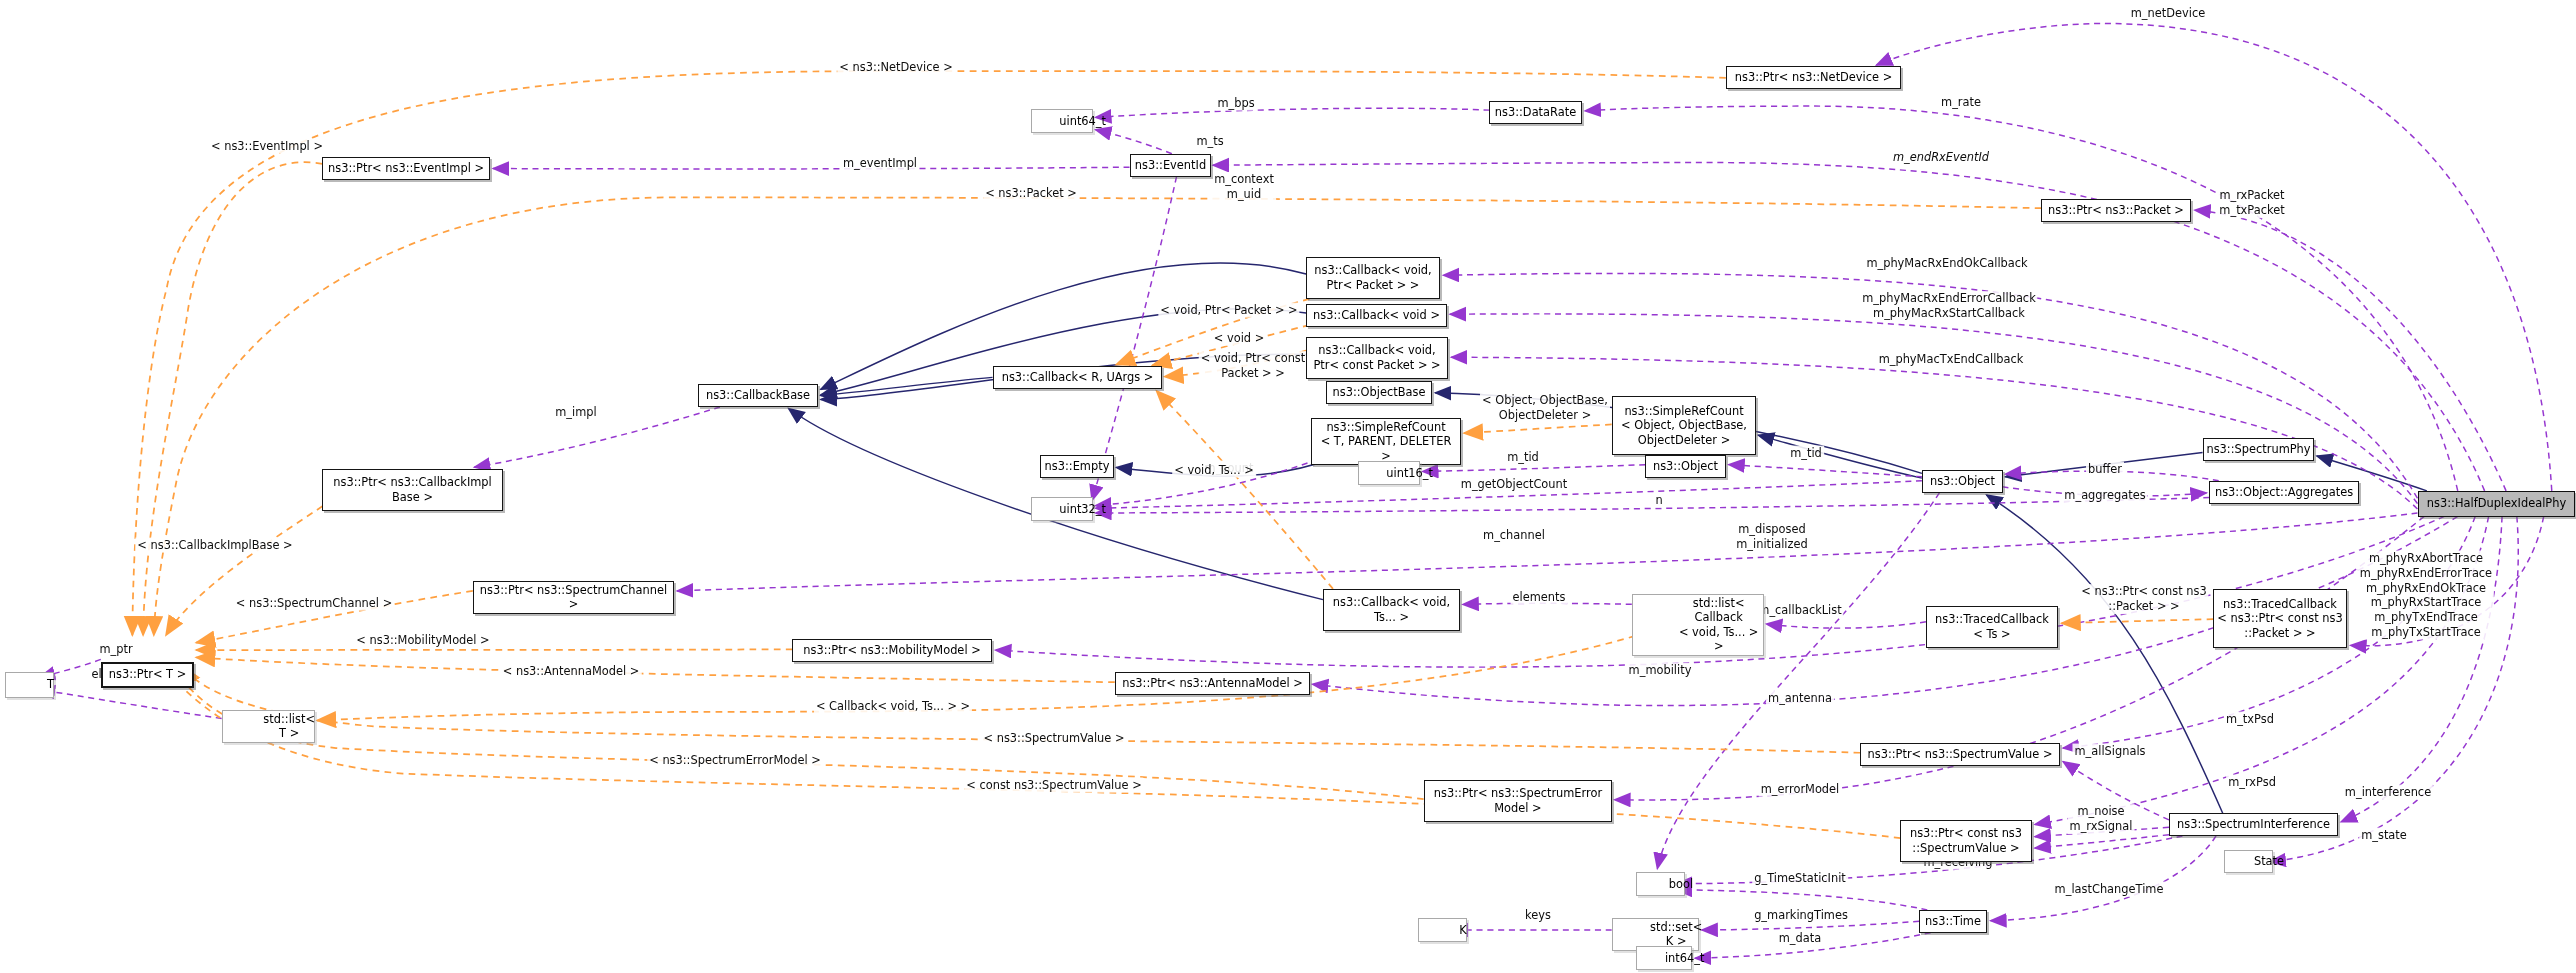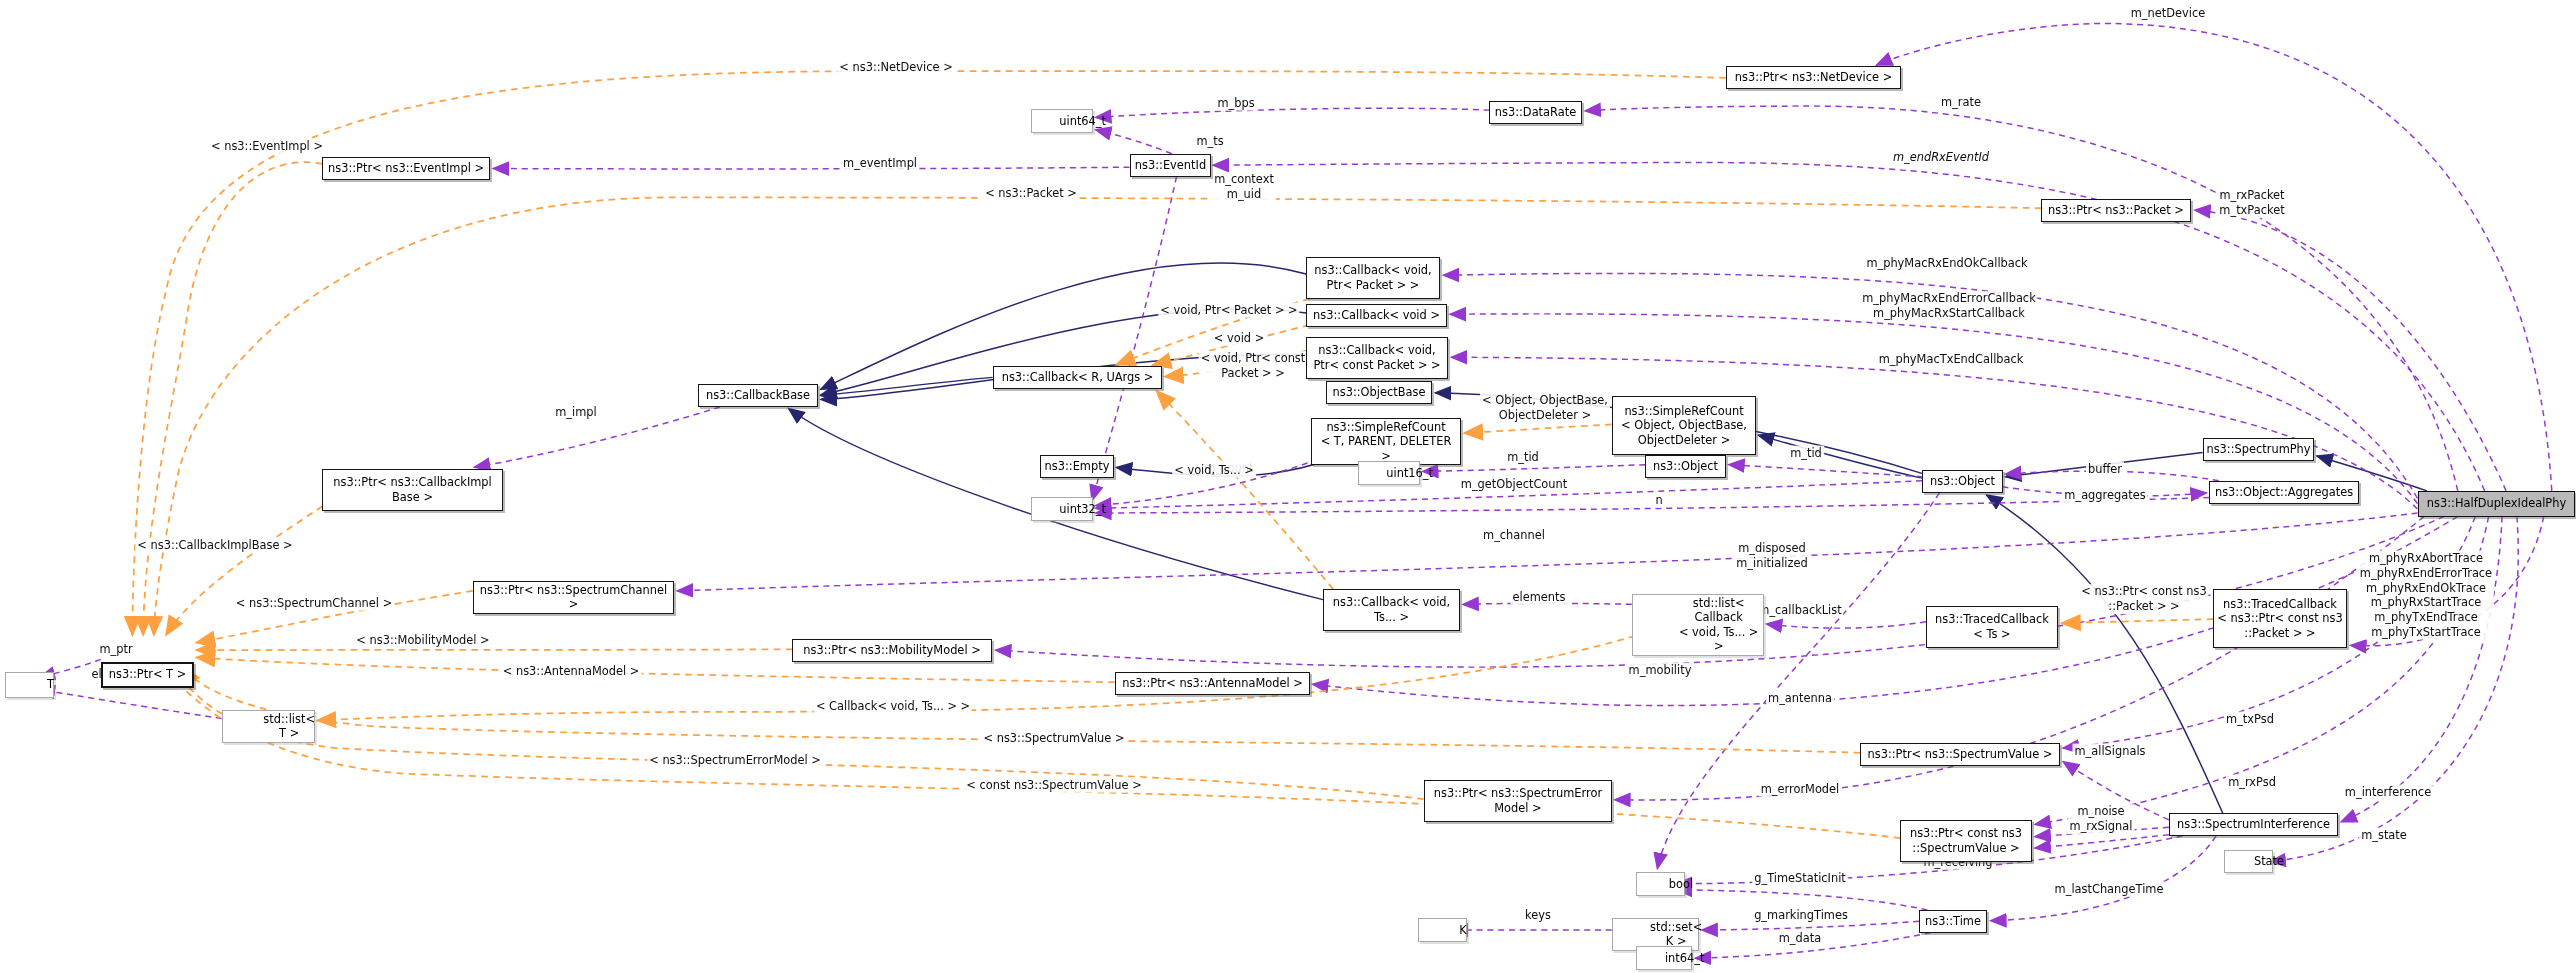--- a/index.html
+++ b/index.html
@@ -130,21 +130,21 @@
 m_phyMacRxStartCallback</div>
       <div class="elabel" style="left: 1951px; top: 359px;">m_phyMacTxEndCallback</div>
       <div class="elabel" style="left: 576px; top: 412px;">m_impl</div>
       <div class="elabel" style="left: 1229px; top: 468px;">m_count</div>
       <div class="elabel" style="left: 1523px; top: 457px;">m_tid</div>
       <div class="elabel" style="left: 1806px; top: 453px;">m_tid</div>
       <div class="elabel" style="left: 1514px; top: 484px;">m_getObjectCount</div>
       <div class="elabel" style="left: 1659px; top: 500px;">n</div>
       <div class="elabel" style="left: 2105px; top: 469px;">buffer</div>
       <div class="elabel" style="left: 2105px; top: 495px;">m_aggregates</div>
-      <div class="elabel" style="left: 1772px; top: 556px; text-align: center;">m_disposed
+      <div class="elabel" style="left: 1772px; top: 537px; text-align: center;">m_disposed
 m_initialized</div>
       <div class="elabel" style="left: 1514px; top: 535px;">m_channel</div>
       <div class="elabel" style="left: 116px; top: 649px;">m_ptr</div>
       <div class="elabel" style="left: 118px; top: 674px;">elements</div>
       <div class="elabel" style="left: 1539px; top: 597px;">elements</div>
       <div class="elabel" style="left: 1800px; top: 610px;">m_callbackList</div>
       <div class="elabel" style="left: 2426px; top: 595px;">m_phyRxAbortTrace
 m_phyRxEndErrorTrace
 m_phyRxEndOkTrace
 m_phyRxStartTrace

